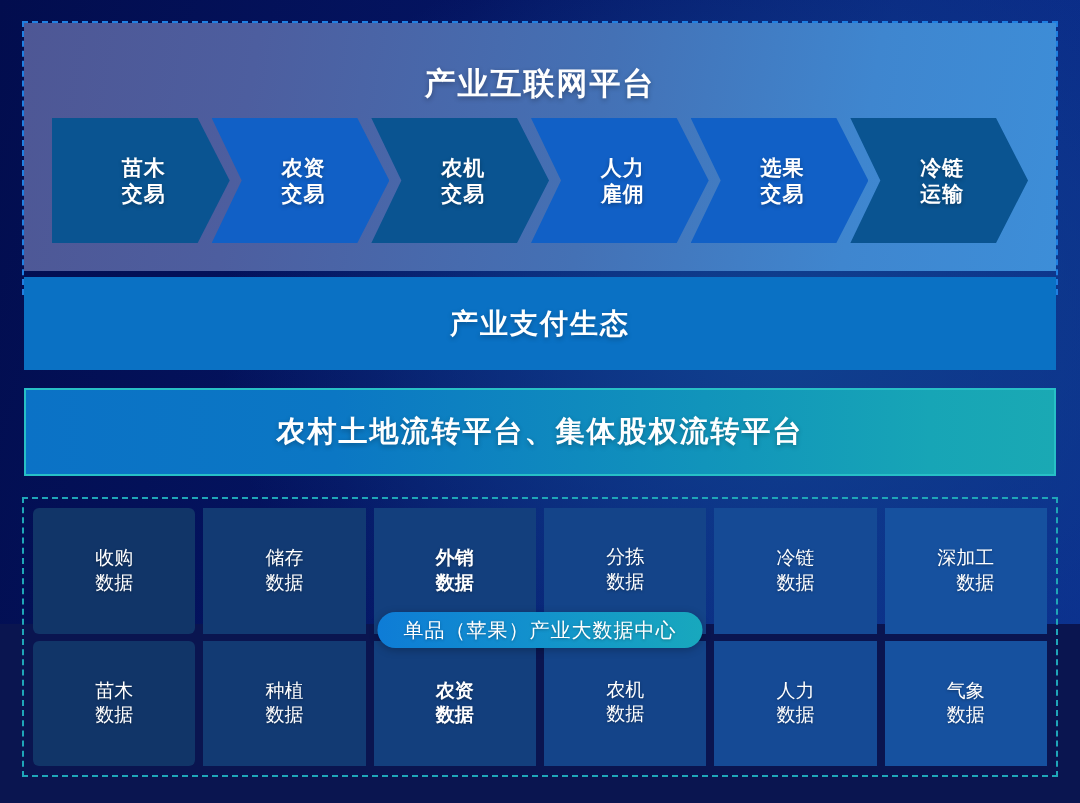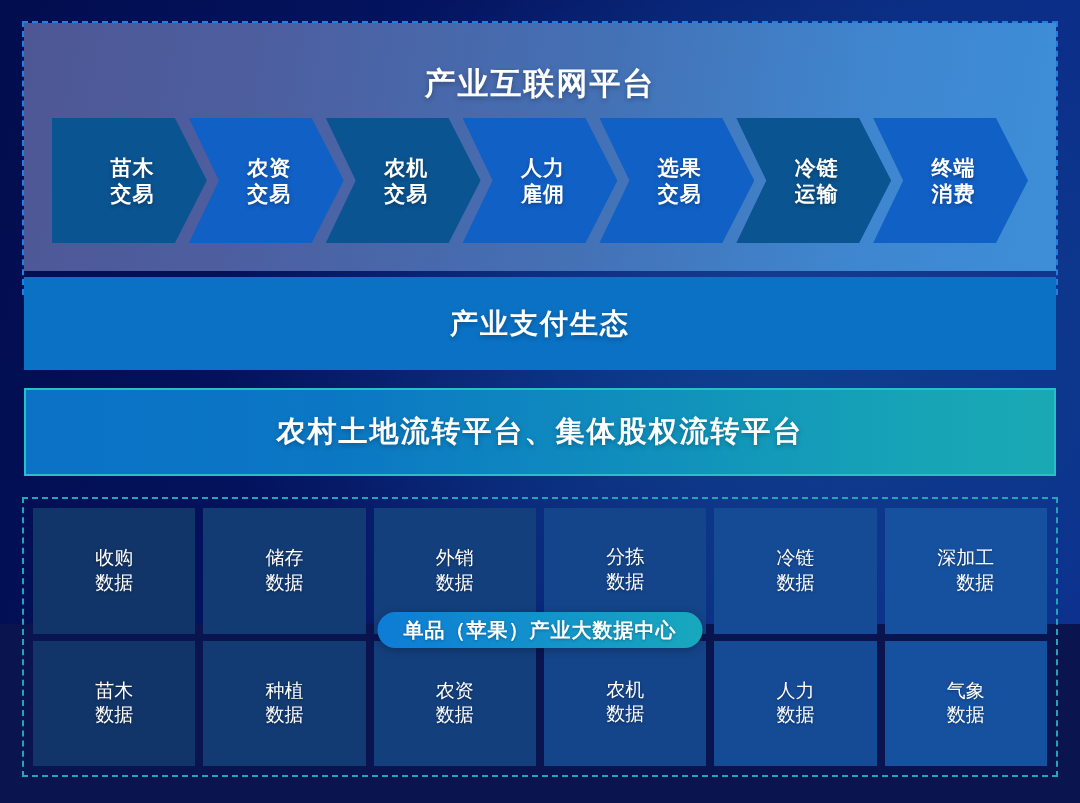--- a/index.html
+++ b/index.html
@@ -164,23 +164,23 @@
     align-items: center;
     justify-content: center;
     color: #ffffff;
     font-size: 19px;
     line-height: 1.3;
     text-align: center;
     white-space: pre-line;
     background: #12396f;
     text-shadow: 0 1px 3px rgba(0,0,0,.35);
   }
-  .data-cell.c0 { background: #113568; }
+  .data-cell.c0 { background: #113568; border-radius: 6px; }
   .data-cell.c1 { background: #123a73; }
-  .data-cell.c2 { background: #133f7d; }
+  .data-cell.c2 { background: #133f7d; font-weight: bold; }
   .data-cell.c3 { background: #144489; font-family: Liberation Mono, monospace; }
   .data-cell.c4 { background: #154a95; }
   .data-cell.c5 { background: #16519f; text-align: right; }
 
   
   #data-center-badge {
     position: absolute;
     left: 50%;
     top: 612px;
     transform: translateX(-50%);
@@ -189,21 +189,21 @@
     border-radius: 18px;
     background: linear-gradient(90deg, #0e7cd6 0%, #1290cd 45%, #18a8bd 100%);
     display: flex;
     align-items: center;
     justify-content: center;
     box-shadow: 0 2px 8px rgba(0,0,0,.25);
   }
   #data-center-badge-label {
     color: #ffffff;
     font-size: 20px;
-    font-weight: bold;
+    font-weight: normal;
     letter-spacing: 1px;
     white-space: nowrap;
     text-shadow: 0 1px 3px rgba(0,0,0,.30);
   }
 </style>
 </head>
 <body>
 
 <div id="root">
 
@@ -228,24 +228,20 @@
 雇佣</span>
       </div>
       <div class="chevron light">
         <span class="chevron-label">选果
 交易</span>
       </div>
       <div class="chevron dark">
         <span class="chevron-label">冷链
 运输</span>
       </div>
-      <div class="chevron light">
-        <span class="chevron-label">终端
-消费</span>
-      </div>
     </div>
   </div>
 
   <div class="dashed-frame" id="frame-top"></div>
 
   <div id="band-payment">
     <div id="band-payment-title">产业支付生态</div>
   </div>
 
   <div id="band-transfer">

